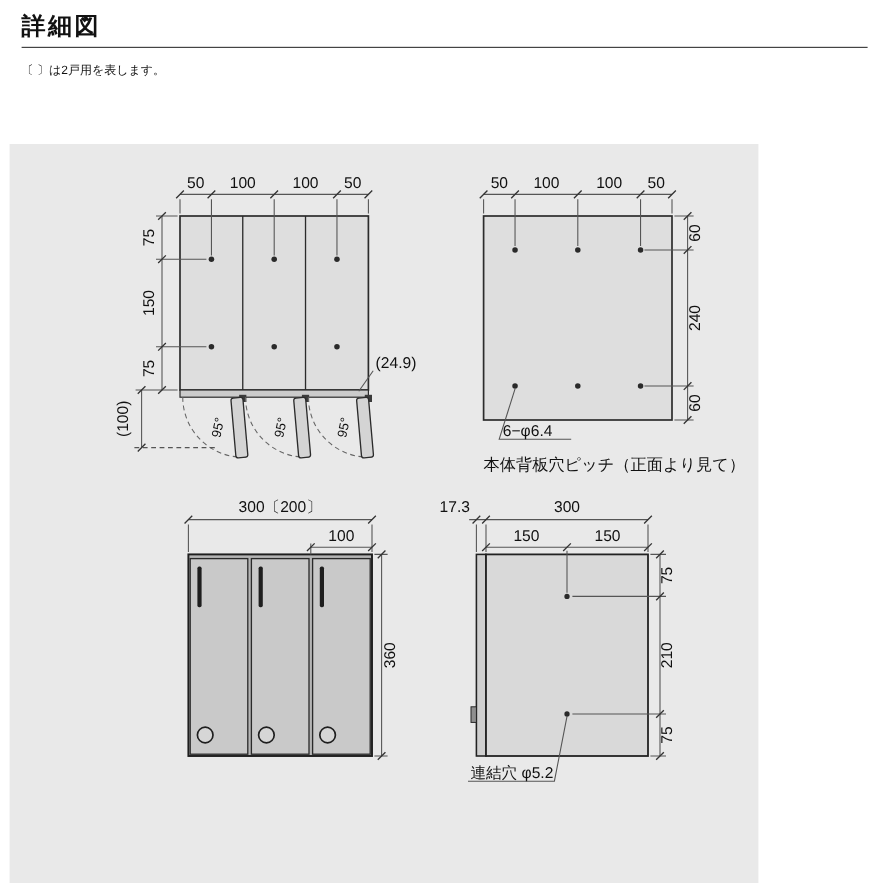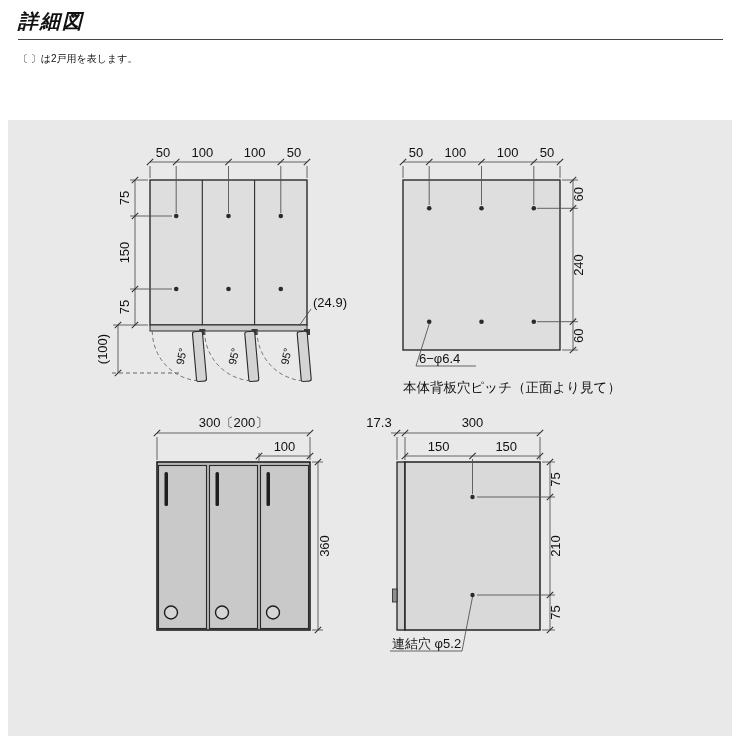--- a/index.html
+++ b/index.html
@@ -5,24 +5,24 @@
   * { box-sizing: border-box; }
   html, body { margin: 0; padding: 0; }
   body {
     width: 740px; height: 736px;
     background: #ffffff;
     font-family: "Liberation Sans", "DejaVu Sans", sans-serif;
     color: #111;
     position: relative;
     overflow: hidden;
   }
-  .title { position: absolute; left: 18px; top: 8px; font-size: 20px; font-weight: 600; letter-spacing: 2px; font-style: italic; }
+  .title { position: absolute; left: 18px; top: 8px; font-size: 20px; font-weight: 600; letter-spacing: 2px; }
   .rule  { position: absolute; left: 18px; top: 39px; width: 705px; height: 0; border-top: 1px solid #444; }
   .note  { position: absolute; left: 18px; top: 52px; font-size: 10px; }
-  .panel { position: absolute; left: 8px; top: 120px; width: 724px; height: 616px; background: #e9e9e9; }
+  .panel { position: absolute; left: 8px; top: 120px; width: 624px; height: 616px; background: #e9e9e9; }
   svg text { fill: #111; }
   .dim  { font-size: 13px; }
   .dimS { font-size: 11px; }
   .cap  { font-size: 13.5px; }
 </style>
 </head>
 <body>
 
 <div class="title">詳細図</div>
 <div class="rule"></div>

